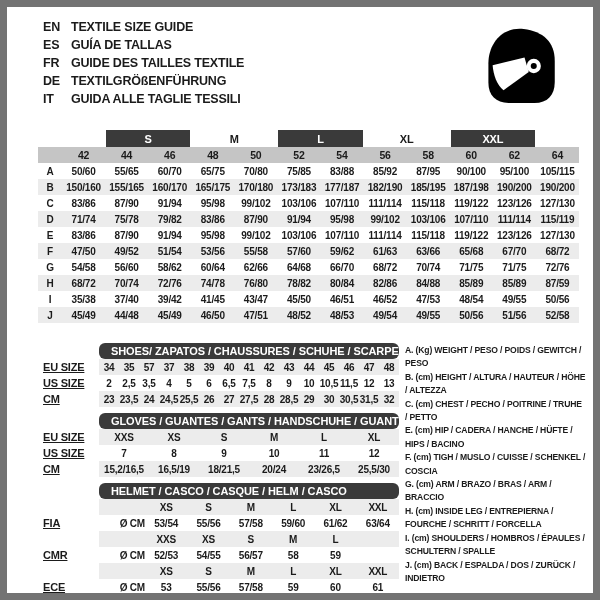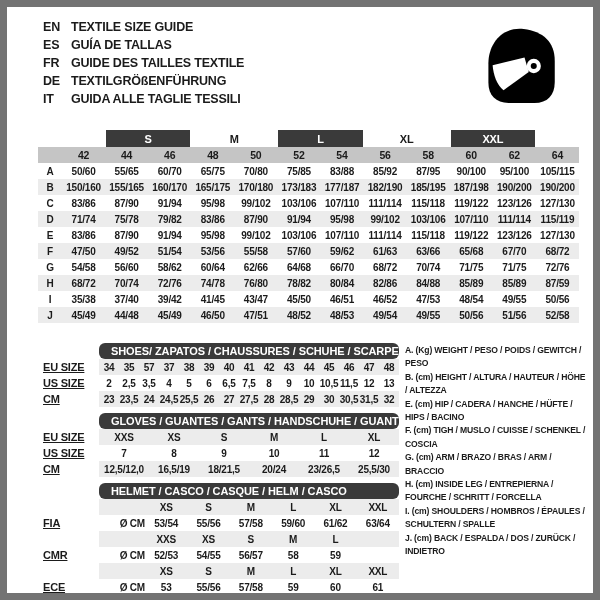--- a/index.html
+++ b/index.html
@@ -376,21 +376,21 @@
             <td class="rowlabel">US SIZE</td>
             <td>7</td>
             <td>8</td>
             <td>9</td>
             <td>10</td>
             <td>11</td>
             <td>12</td>
           </tr>
           <tr>
             <td class="rowlabel">CM</td>
-            <td class="shadecell">12,5/12,0</td>
+            <td class="shadecell">15,2/16,5</td>
             <td class="shadecell">16,5/19</td>
             <td class="shadecell">18/21,5</td>
             <td class="shadecell">20/24</td>
             <td class="shadecell">23/26,5</td>
             <td class="shadecell">25,5/30</td>
           </tr>
         </tbody>
     </table>
 
     <table class="subtable">
@@ -469,20 +469,21 @@
             <td>60</td>
             <td>61</td>
           </tr>
         </tbody>
     </table>
   </div>
 
   <div class="legend">
       <div>A. (Kg) WEIGHT / PESO / POIDS / GEWITCH / PESO</div>
       <div>B. (cm) HEIGHT / ALTURA / HAUTEUR / HÖHE / ALTEZZA</div>
+      <div>C. (cm) CHEST / PECHO / POITRINE / TRUHE / PETTO</div>
       <div>E. (cm) HIP / CADERA / HANCHE / HÜFTE / HIPS / BACINO</div>
       <div>F. (cm) TIGH / MUSLO / CUISSE / SCHENKEL / COSCIA</div>
       <div>G. (cm) ARM / BRAZO / BRAS / ARM / BRACCIO</div>
       <div>H. (cm) INSIDE LEG / ENTREPIERNA / FOURCHE / SCHRITT / FORCELLA</div>
       <div>I. (cm) SHOULDERS / HOMBROS / ÉPAULES / SCHULTERN / SPALLE</div>
       <div>J. (cm) BACK / ESPALDA / DOS / ZURÜCK / INDIETRO</div>
     </div>
 
 </div>
 

